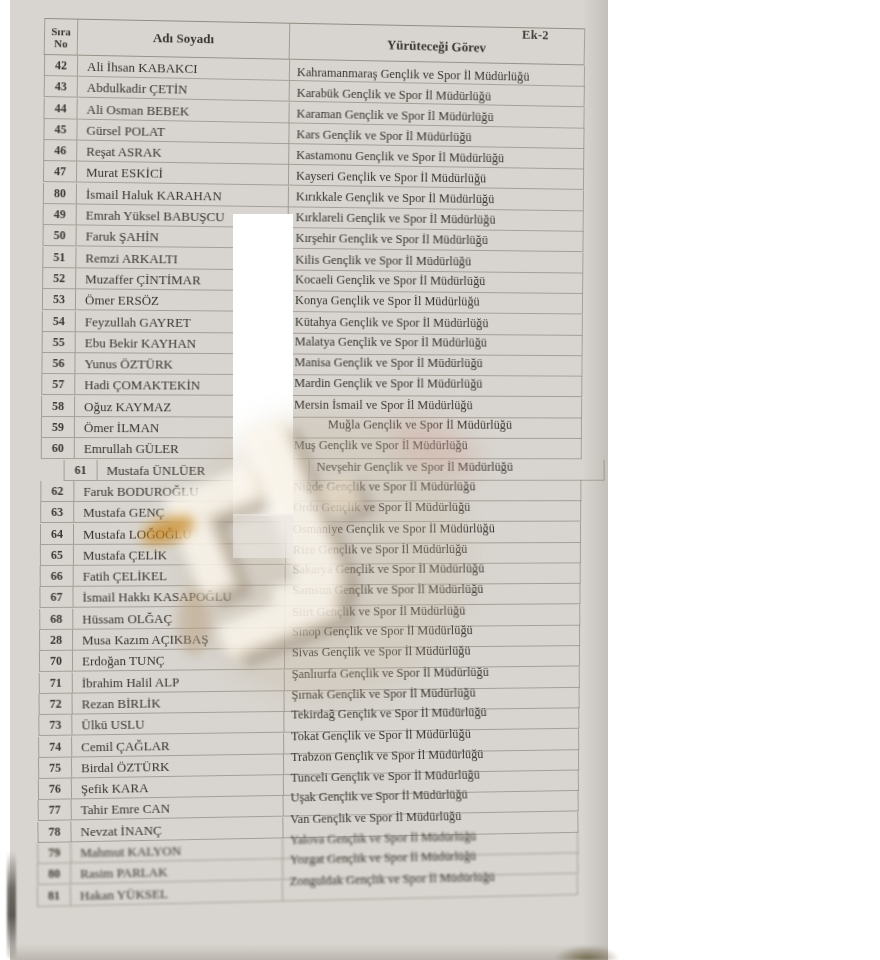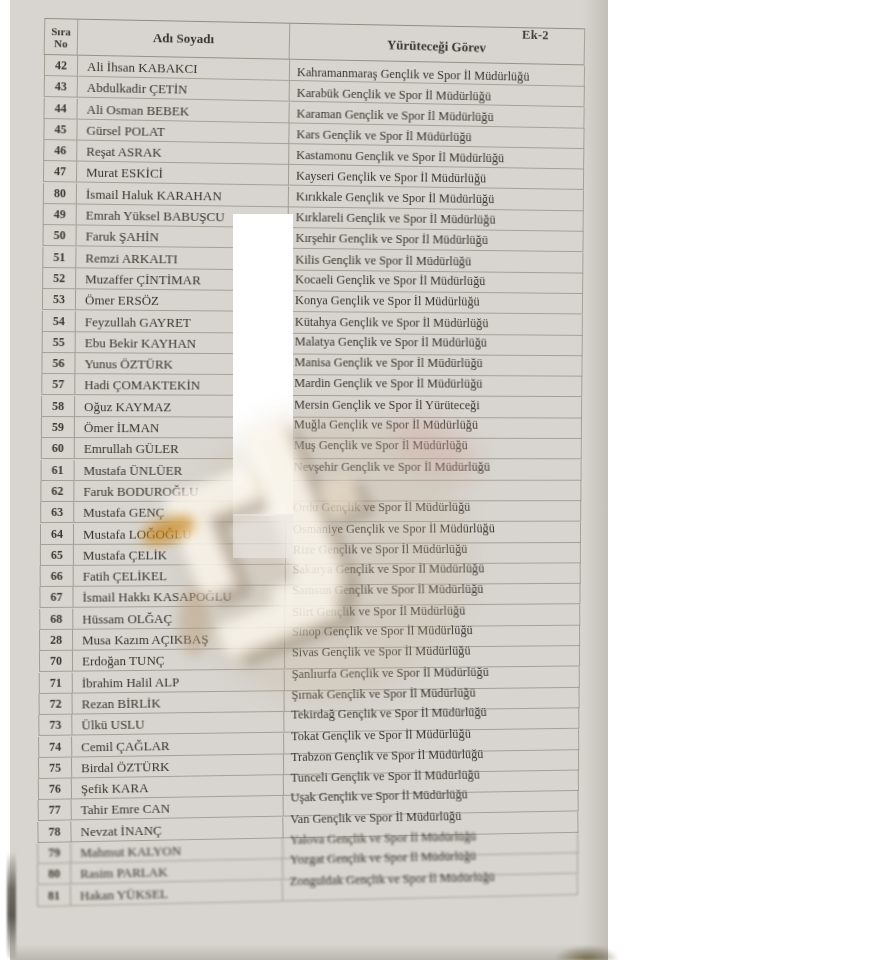--- a/index.html
+++ b/index.html
@@ -197,51 +197,54 @@
     <div class="c-name">Hadi ÇOMAKTEKİN</div>
     <div class="c-duty">
       <span class="duty-text" style="transform: translateY(-2.2px);">Mardin Gençlik ve Spor İl Müdürlüğü</span>
     </div>
   </div>
 
   <div class="row trow" style="transform: translateX(-2.9px) rotate(0.16deg); filter: blur(0.25px);">
     <div class="c-no">58</div>
     <div class="c-name">Oğuz KAYMAZ</div>
     <div class="c-duty">
-      <span class="duty-text" style="transform: translateY(-2.5px);">Mersin Gençlik ve Spor İl Yürüteceği</span>
+      <span class="duty-text" style="transform: translateY(-2.5px);">Mersin İsmail ve Spor İl Müdürlüğü</span>
     </div>
   </div>
 
   <div class="row trow" style="transform: translateX(-3.1px) rotate(0.1deg); filter: blur(0.25px);">
     <div class="c-no">59</div>
     <div class="c-name">Ömer İLMAN</div>
     <div class="c-duty">
-      <span class="duty-text" style="transform: translateY(-2.8px);">Muğla Gençlik ve Spor İl Müdürlüğü</span>
+      <span class="duty-text" style="transform: translateY(-2.8px); padding-left: 34px;">Muğla Gençlik ve Spor İl Müdürlüğü</span>
     </div>
   </div>
 
   <div class="row trow" style="transform: translateX(-3.2px) rotate(0.03deg); filter: blur(0.25px);">
     <div class="c-no">60</div>
     <div class="c-name">Emrullah GÜLER</div>
     <div class="c-duty">
       <span class="duty-text" style="transform: translateY(-3px);">Muş Gençlik ve Spor İl Müdürlüğü</span>
     </div>
   </div>
 
-  <div class="row trow" style="transform: translateX(-3.4px) rotate(-0.03deg); filter: blur(0.28px);">
+  <div class="row trow" style="transform: translateX(-3.4px) rotate(-0.03deg); filter: blur(0.28px); margin-left: 23px;">
     <div class="c-no">61</div>
     <div class="c-name">Mustafa ÜNLÜER</div>
     <div class="c-duty">
       <span class="duty-text" style="transform: translateY(-3.3px);">Nevşehir Gençlik ve Spor İl Müdürlüğü</span>
     </div>
   </div>
 
   <div class="row trow" style="transform: translateX(-3.6px) rotate(-0.09deg); filter: blur(0.31px);">
     <div class="c-no">62</div>
     <div class="c-name">Faruk BODUROĞLU</div>
+    <div class="c-duty">
+      <span class="duty-text" style="transform: translateY(-3.6px);">Niğde Gençlik ve Spor İl Müdürlüğü</span>
+    </div>
   </div>
 
   <div class="row trow" style="transform: translateX(-3.8px) rotate(-0.15deg); filter: blur(0.34px);">
     <div class="c-no">63</div>
     <div class="c-name">Mustafa GENÇ</div>
     <div class="c-duty">
       <span class="duty-text" style="transform: translateY(-3.9px); text-align: center;">Ordu Gençlik ve Spor İl Müdürlüğü</span>
     </div>
   </div>
 

